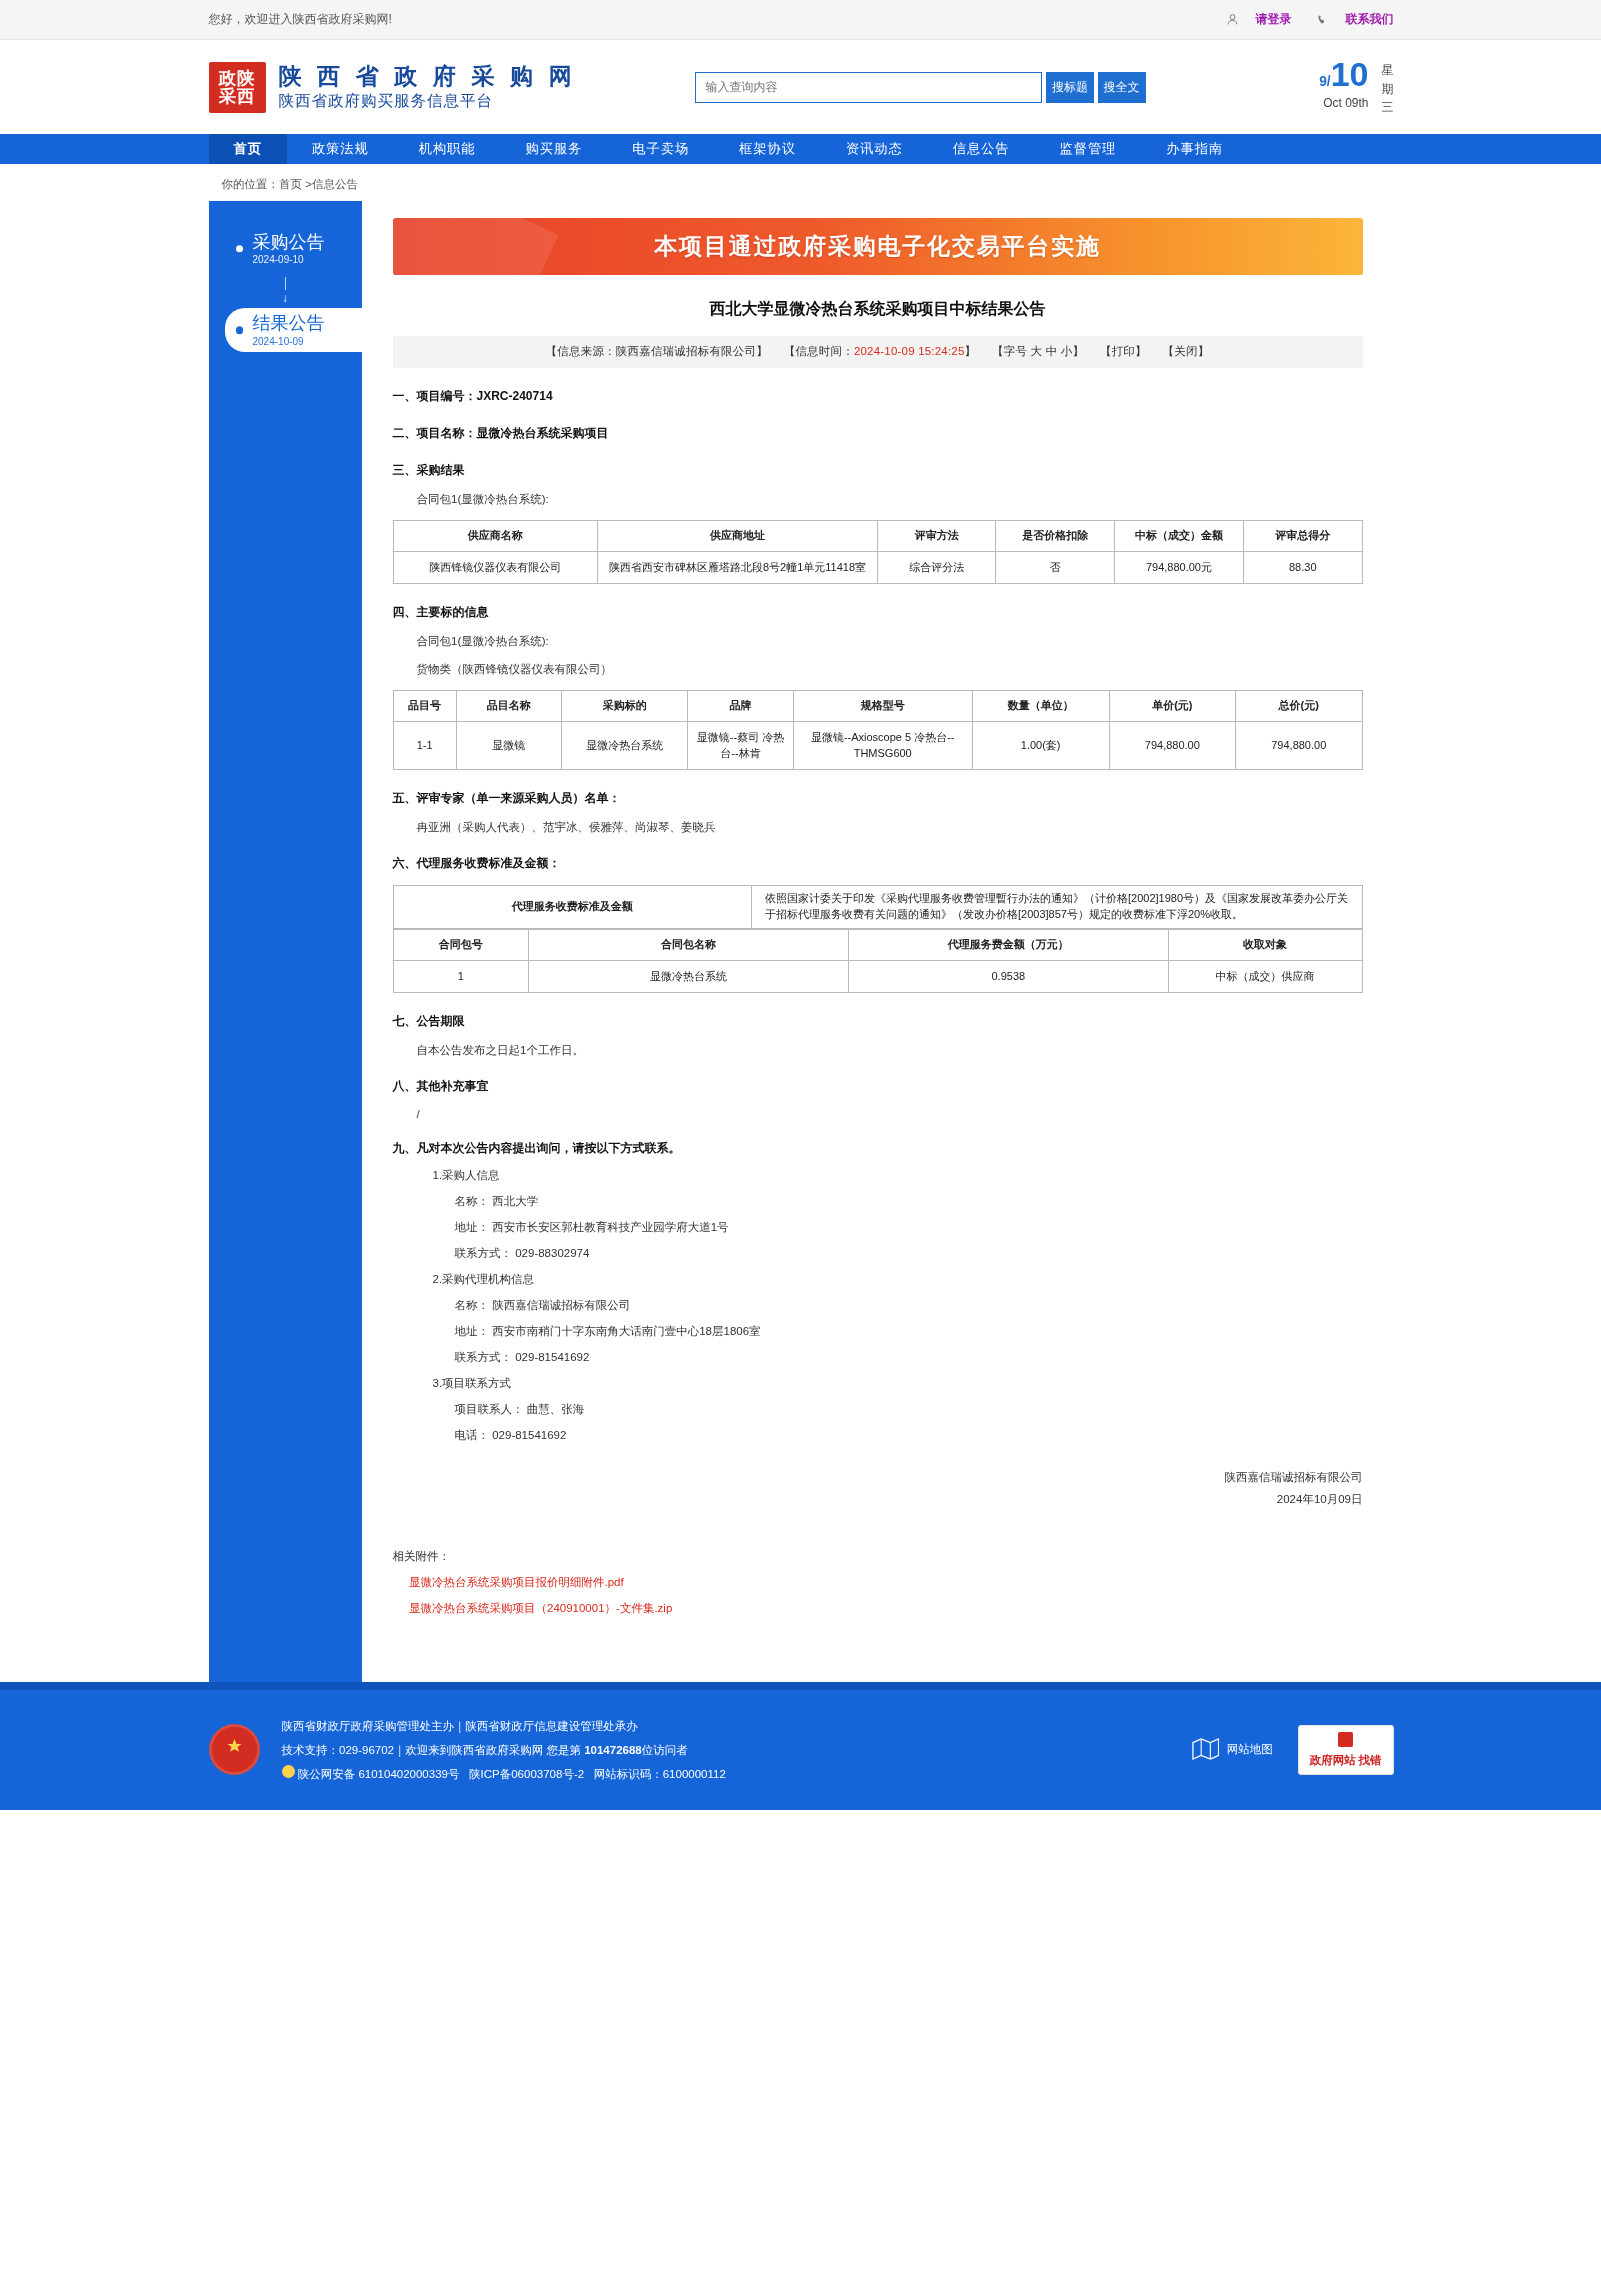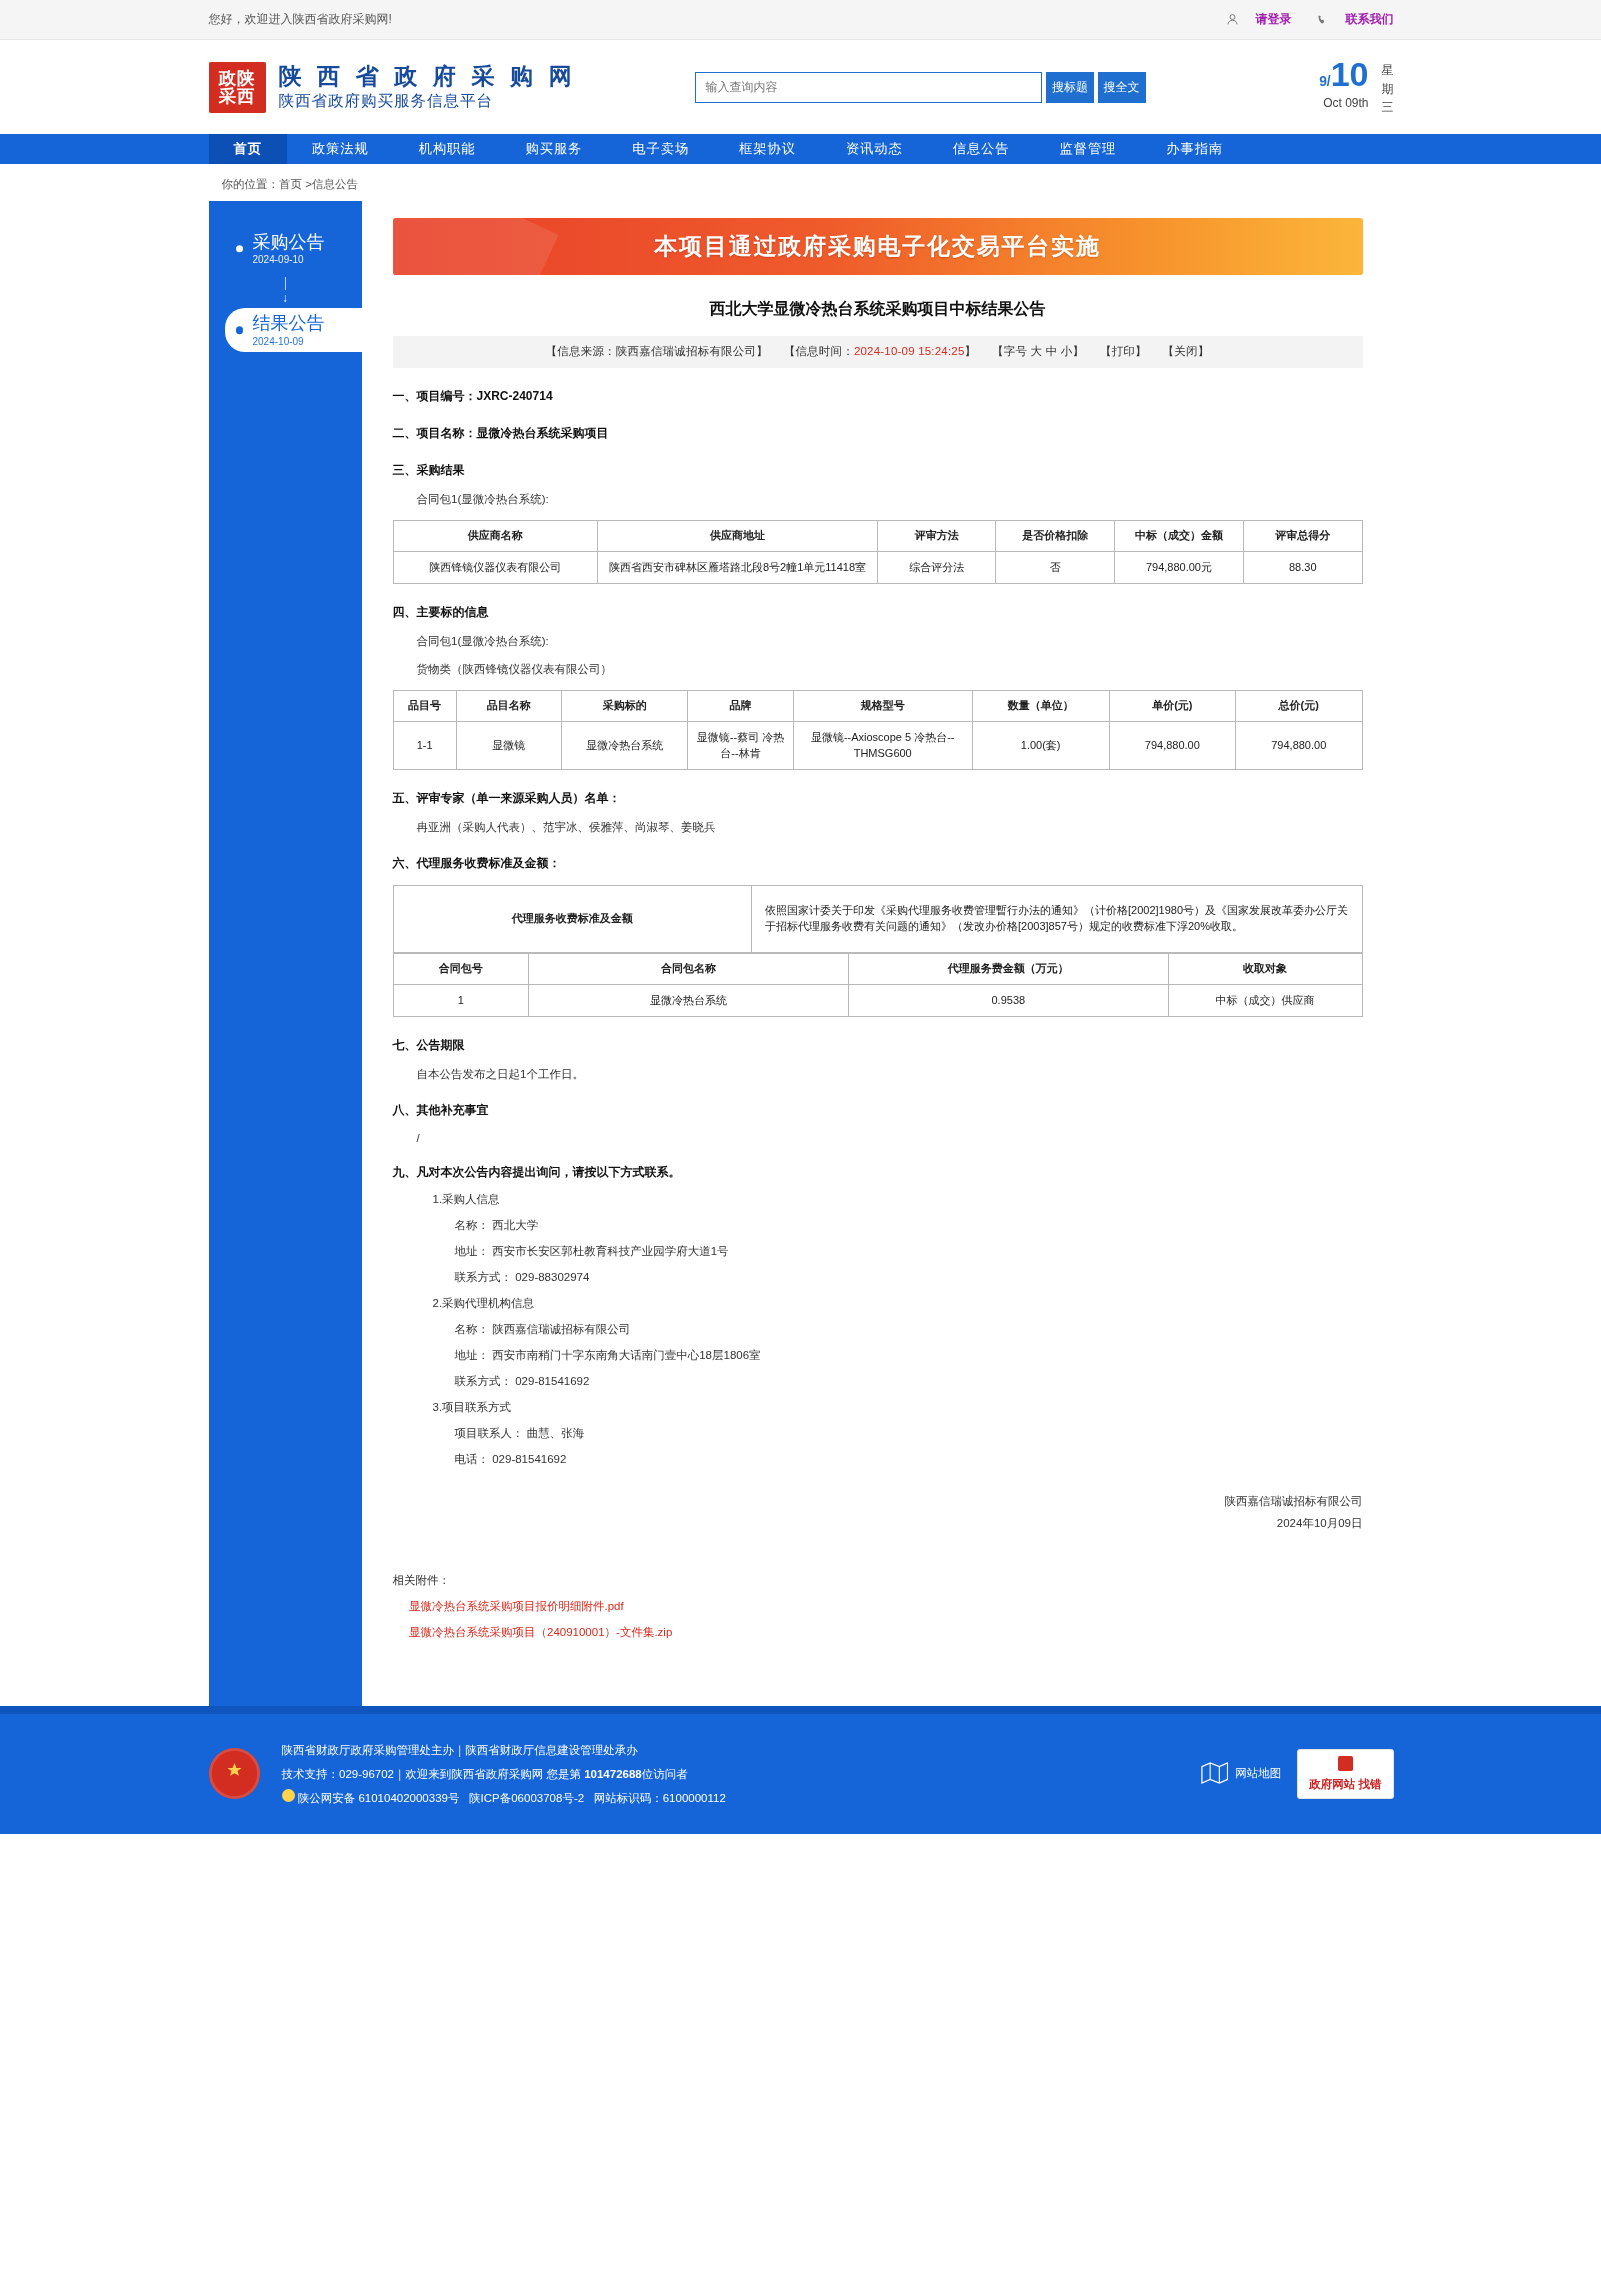--- a/index.html
+++ b/index.html
@@ -124,21 +124,21 @@
   
   table.tb {
     width:100%; border-collapse:collapse; margin-top:13px; font-size:11px;
   }
   table.tb th, table.tb td {
     border:0.9px solid #b9b9b9; padding:7.3px 6.4px; text-align:center; color:#222;
     line-height:1.45;
   }
   table.tb th { font-weight:bold; background:#fff; }
   table.tb td.left { text-align:left; }
-  .fee-head { text-align:justify; line-height:1.9; padding:17px 13px !important; }
+  .fee-head { text-align:justify; line-height:1.9; padding:5px 13px !important; }
   .fee-label { font-weight:bold; }
   
   .sign { text-align:right; font-size:11.5px; color:#333; margin-top:24px; line-height:1.9; }
   .attach-title { font-size:11.5px; color:#333; margin-top:39px; }
   .attach-list { margin-top:11px; }
   .attach {
     display:block; color:#d9291c; font-size:11.5px; text-decoration:none;
     margin:0 0 11px 16.5px;
   }
   .lv1 { margin-left:40px; }
@@ -150,21 +150,21 @@
     width:1185px; margin:0 auto; padding:24px 0 24px 0; display:flex; align-items:center;
   }
   .emblem {
     width:51px; height:51px; border-radius:50%; background:#d32d22; color:#ffd9a0;
     display:flex; align-items:center; justify-content:center; font-size:9.2px; text-align:center;
     line-height:1.1; margin-right:22px; flex:none;
     box-shadow:0 0 0 2.8px rgba(255,255,255,.15) inset;
   }
   .f-lines { font-size:11.5px; line-height:2.1; }
   .f-lines .b { font-weight:bold; }
-  .f-right { margin-left:auto; display:flex; align-items:center; gap:16px; }
+  .f-right { margin-left:auto; display:flex; align-items:center; gap:25px;font-family:Liberation Serif, serif; }
   .map-ico { display:flex; align-items:center; gap:7.3px; font-size:11.5px; }
   .badge-gov {
     background:#fff; color:#c22; display:flex; align-items:center; gap:5.5px;
     padding:6.4px 11px; border-radius:2.8px; font-size:11.5px; font-weight:bold;
     border:0.9px solid #e3e3e3;
     flex-direction:column;
   }
   .badge-gov .sq { width:14.7px; height:14.7px; background:#d32d22; border-radius:1.8px; }
   .shield { display:inline-block; width:13px; height:13px; background:#ffd34d; border-radius:50%; }
 </style>

